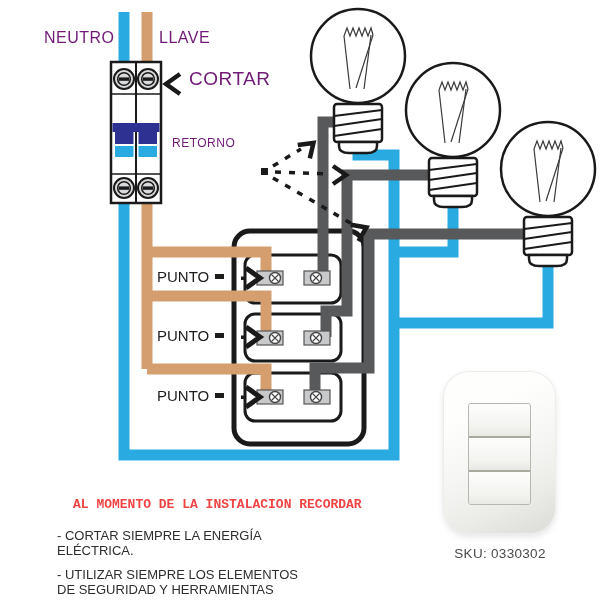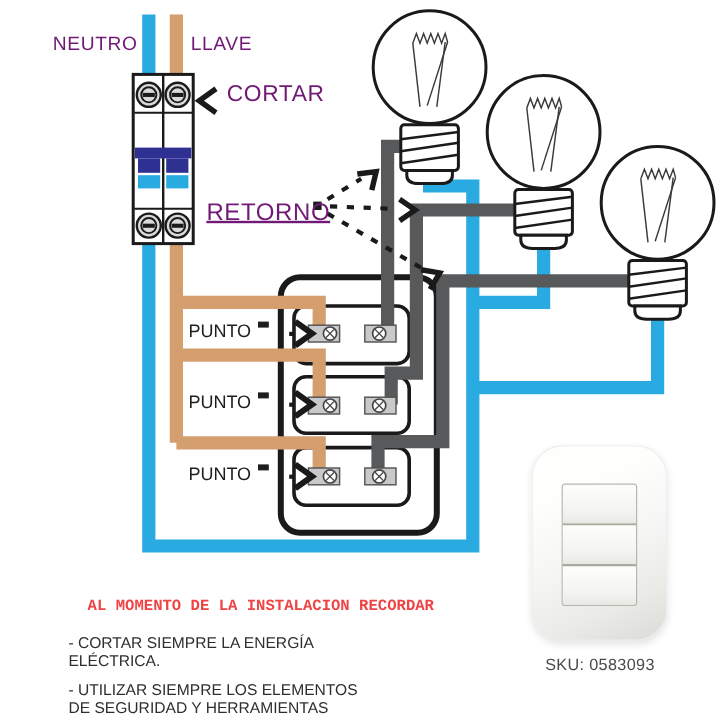--- a/index.html
+++ b/index.html
@@ -3,22 +3,22 @@
 <meta charset="utf-8">
 <style>
   html,body{margin:0;padding:0;background:#fff;}
   .stage{position:relative;width:600px;height:600px;background:#ffffff;overflow:hidden;
          font-family:"Liberation Sans", sans-serif;color:#1d1d1b;}
   .stage svg{position:absolute;left:0;top:0;}
   .lbl{position:absolute;white-space:nowrap;color:#701a75;}
   .lbl-neutro{left:44px;top:29px;font-size:16px;letter-spacing:.5px;}
   .lbl-fase{left:159px;top:29px;font-size:16px;letter-spacing:.5px;}
   .lbl-llave{left:189px;top:67px;font-size:19px;line-height:23px;letter-spacing:.5px;}
-  .lbl-retorno{left:172px;top:166px;font-size:20px;letter-spacing:.5px;text-decoration:underline;}
-  .punto-row{position:absolute;left:157px;display:flex;align-items:flex-start;font-size:15px;}
+  .lbl-retorno{left:172px;top:136px;font-size:12px;letter-spacing:.5px;}
+  .punto-row{position:absolute;left:157px;display:flex;align-items:center;font-size:15px;}
   .punto-row .dash{width:9px;height:5px;background:#1d1d1b;margin-left:6px;}
   .punto-1{top:268px;} .punto-2{top:327px;} .punto-3{top:387px;}
   .warning{position:absolute;left:57px;top:481px;width:300px;}
   .warning h3{margin:16px;font-size:13px;font-weight:bold;color:#ef4444;white-space:nowrap;font-family:Liberation Mono, monospace;}
   .warning p{margin:9px 0 0 0;font-size:13px;line-height:15px;color:#2e2e2e;width:262px;}
   .plate{position:absolute;left:443px;top:371px;width:113px;height:163px;border-radius:26px;
          background:linear-gradient(155deg,#fefefd 25%,#f5f5f3 55%,#eaeae7 78%,#dadad6 100%);
          box-shadow:0 3px 6px rgba(0,0,0,.10), inset 0 0 0 1px #ededeb;}
   .rockers{position:absolute;left:25px;top:32px;width:61px;height:100px;
            border:1px solid #b7b7b0;border-radius:3px;background:#f1f1ee;
@@ -234,15 +234,15 @@
     <p>- UTILIZAR SIEMPRE LOS ELEMENTOS DE SEGURIDAD Y HERRAMIENTAS ADECUADAS.</p>
   </div>
 
   <div class="plate">
     <div class="rockers">
       <div class="rocker"></div>
       <div class="rocker"></div>
       <div class="rocker"></div>
     </div>
   </div>
-  <div class="sku">SKU: 0583093</div>
+  <div class="sku">SKU: 0330302</div>
 
 </div>
 
 </body></html>

